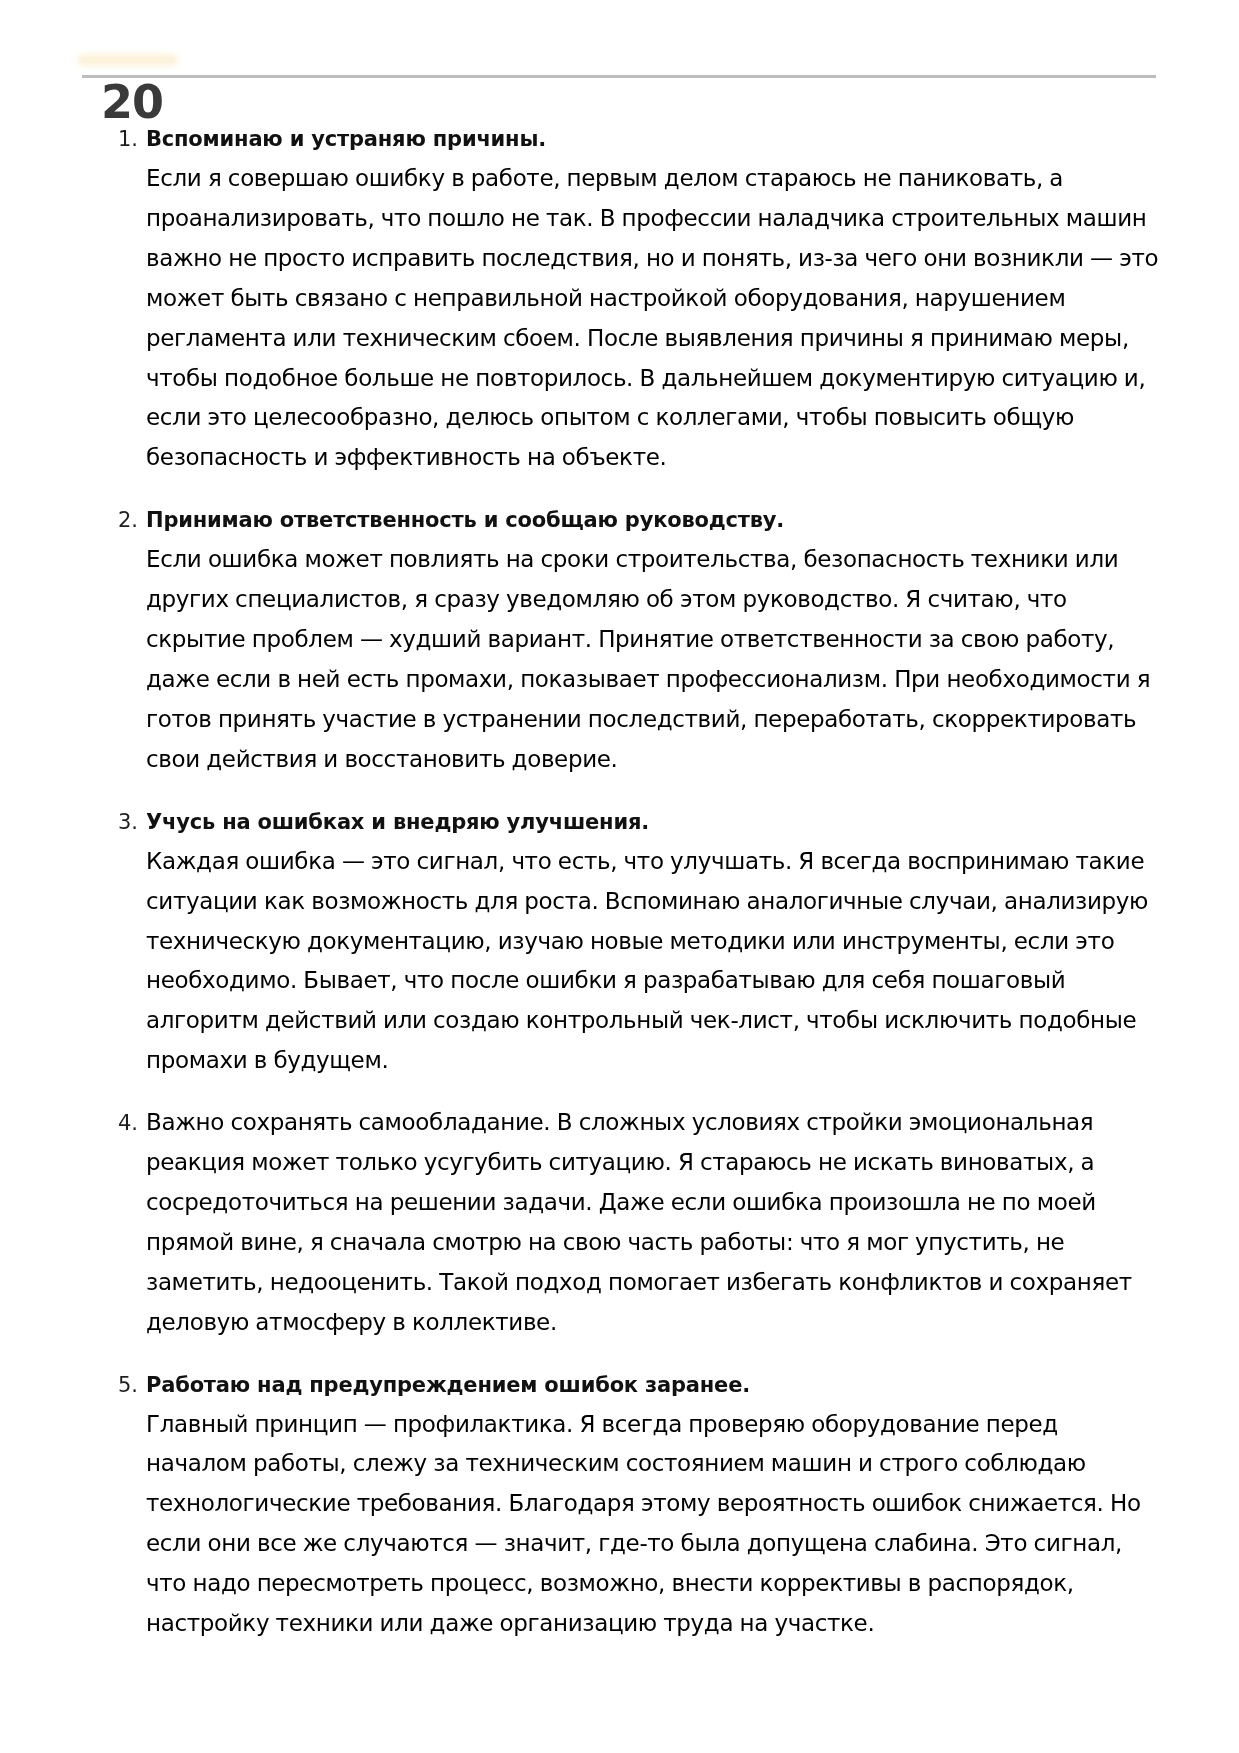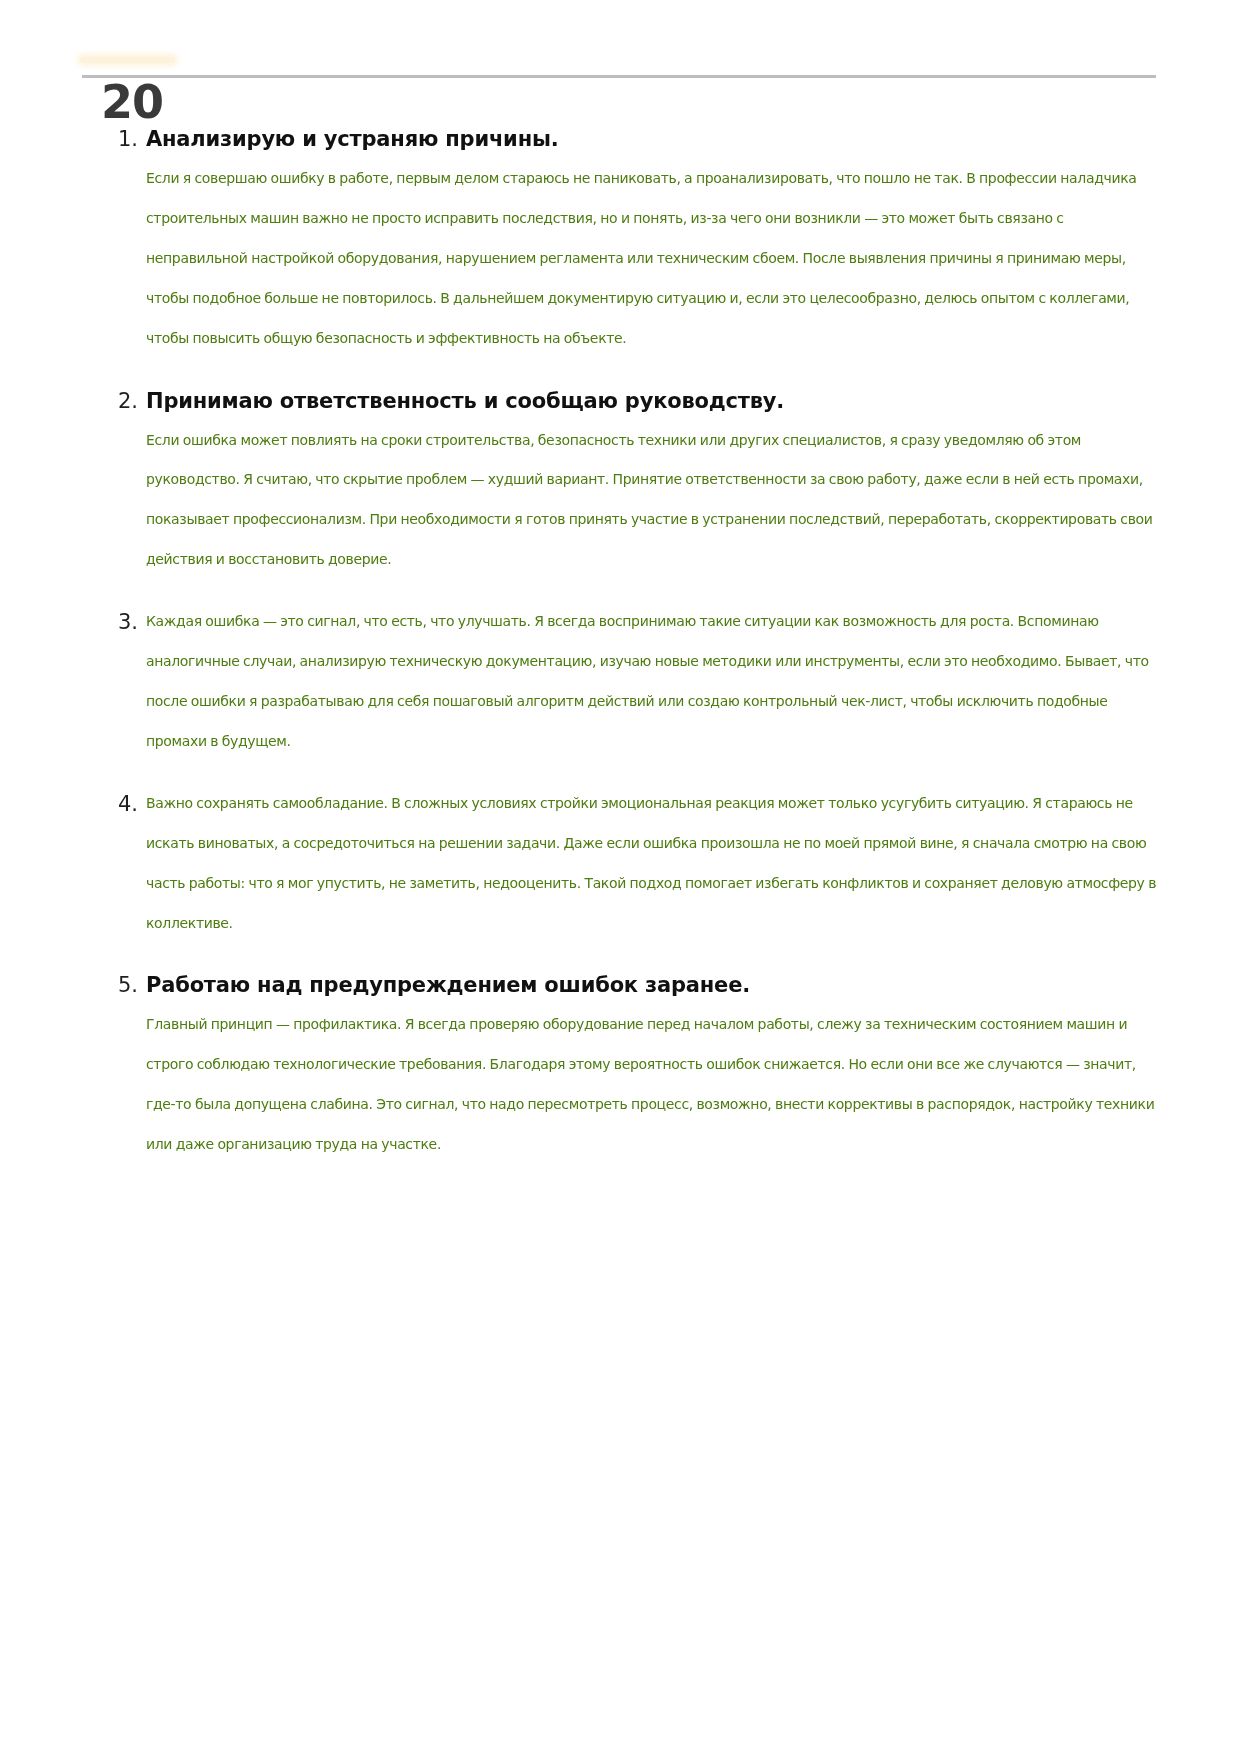--- a/index.html
+++ b/index.html
@@ -67,47 +67,48 @@
       color: #1f1f1f;
     }
     .item-title {
       font-weight: bold;
       font-size: 21px;
       line-height: 40px;
       color: #111111;
       letter-spacing: -0.2px;
     }
     .item-body {
-      font-size: 14px;
+      font-size: 23px;
       line-height: 39.9px;
-      color: #4d7c0f;
+      color: #000000;
       letter-spacing: -0.35px;
       word-spacing: -0.5px;
     }
   </style>
 </head>
 <body>
 
 <div class="top-highlight"></div>
 <div class="header-rule"></div>
 <div class="page-number">20</div>
 
 <ol class="list">
   <li class="item">
     <span class="item-number">1.</span>
-    <div class="item-title">Анализирую и устраняю причины.</div>
+    <div class="item-title">Вспоминаю и устраняю причины.</div>
     <div class="item-body">Если я совершаю ошибку в работе, первым делом стараюсь не паниковать, а проанализировать, что пошло не так. В профессии наладчика строительных машин важно не просто исправить последствия, но и понять, из-за чего они возникли — это может быть связано с неправильной настройкой оборудования, нарушением регламента или техническим сбоем. После выявления причины я принимаю меры, чтобы подобное больше не повторилось. В дальнейшем документирую ситуацию и, если это целесообразно, делюсь опытом с коллегами, чтобы повысить общую безопасность и эффективность на объекте.</div>
   </li>
   <li class="item">
     <span class="item-number">2.</span>
     <div class="item-title">Принимаю ответственность и сообщаю руководству.</div>
     <div class="item-body">Если ошибка может повлиять на сроки строительства, безопасность техники или других специалистов, я сразу уведомляю об этом руководство. Я считаю, что скрытие проблем — худший вариант. Принятие ответственности за свою работу, даже если в ней есть промахи, показывает профессионализм. При необходимости я готов принять участие в устранении последствий, переработать, скорректировать свои действия и восстановить доверие.</div>
   </li>
   <li class="item">
     <span class="item-number">3.</span>
+    <div class="item-title">Учусь на ошибках и внедряю улучшения.</div>
     <div class="item-body">Каждая ошибка — это сигнал, что есть, что улучшать. Я всегда воспринимаю такие ситуации как возможность для роста. Вспоминаю аналогичные случаи, анализирую техническую документацию, изучаю новые методики или инструменты, если это необходимо. Бывает, что после ошибки я разрабатываю для себя пошаговый алгоритм действий или создаю контрольный чек-лист, чтобы исключить подобные промахи в будущем.</div>
   </li>
   <li class="item">
     <span class="item-number">4.</span>
     <div class="item-body">Важно сохранять самообладание. В сложных условиях стройки эмоциональная реакция может только усугубить ситуацию. Я стараюсь не искать виноватых, а сосредоточиться на решении задачи. Даже если ошибка произошла не по моей прямой вине, я сначала смотрю на свою часть работы: что я мог упустить, не заметить, недооценить. Такой подход помогает избегать конфликтов и сохраняет деловую атмосферу в коллективе.</div>
   </li>
   <li class="item">
     <span class="item-number">5.</span>
     <div class="item-title">Работаю над предупреждением ошибок заранее.</div>
     <div class="item-body">Главный принцип — профилактика. Я всегда проверяю оборудование перед началом работы, слежу за техническим состоянием машин и строго соблюдаю технологические требования. Благодаря этому вероятность ошибок снижается. Но если они все же случаются — значит, где-то была допущена слабина. Это сигнал, что надо пересмотреть процесс, возможно, внести коррективы в распорядок, настройку техники или даже организацию труда на участке.</div>

